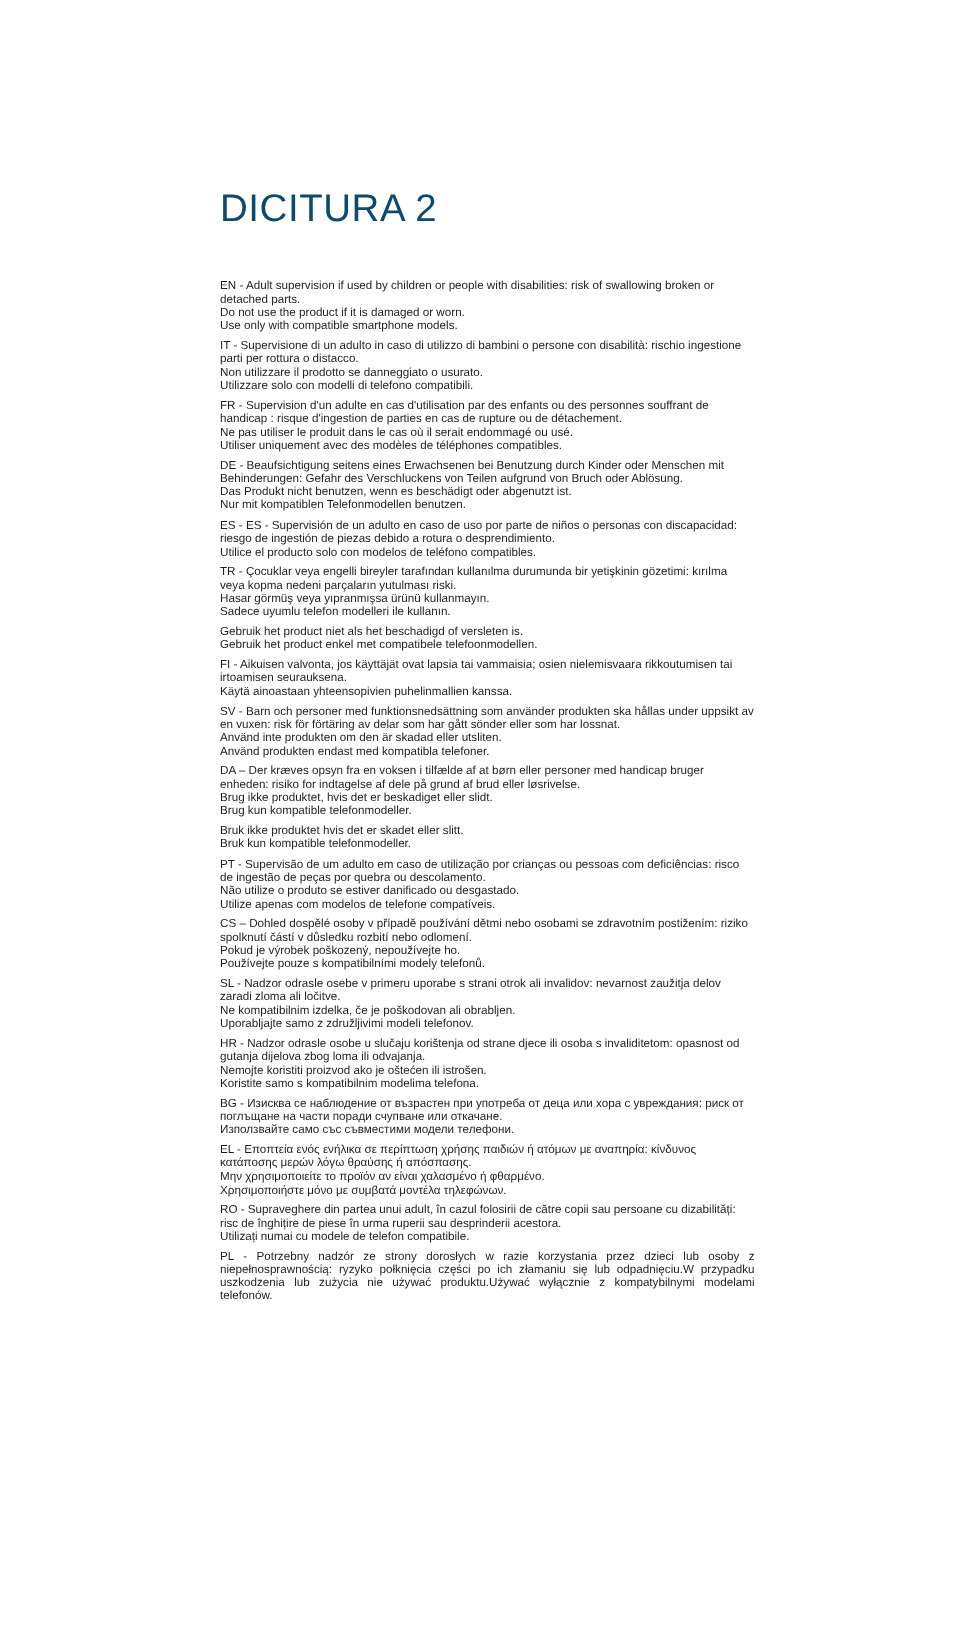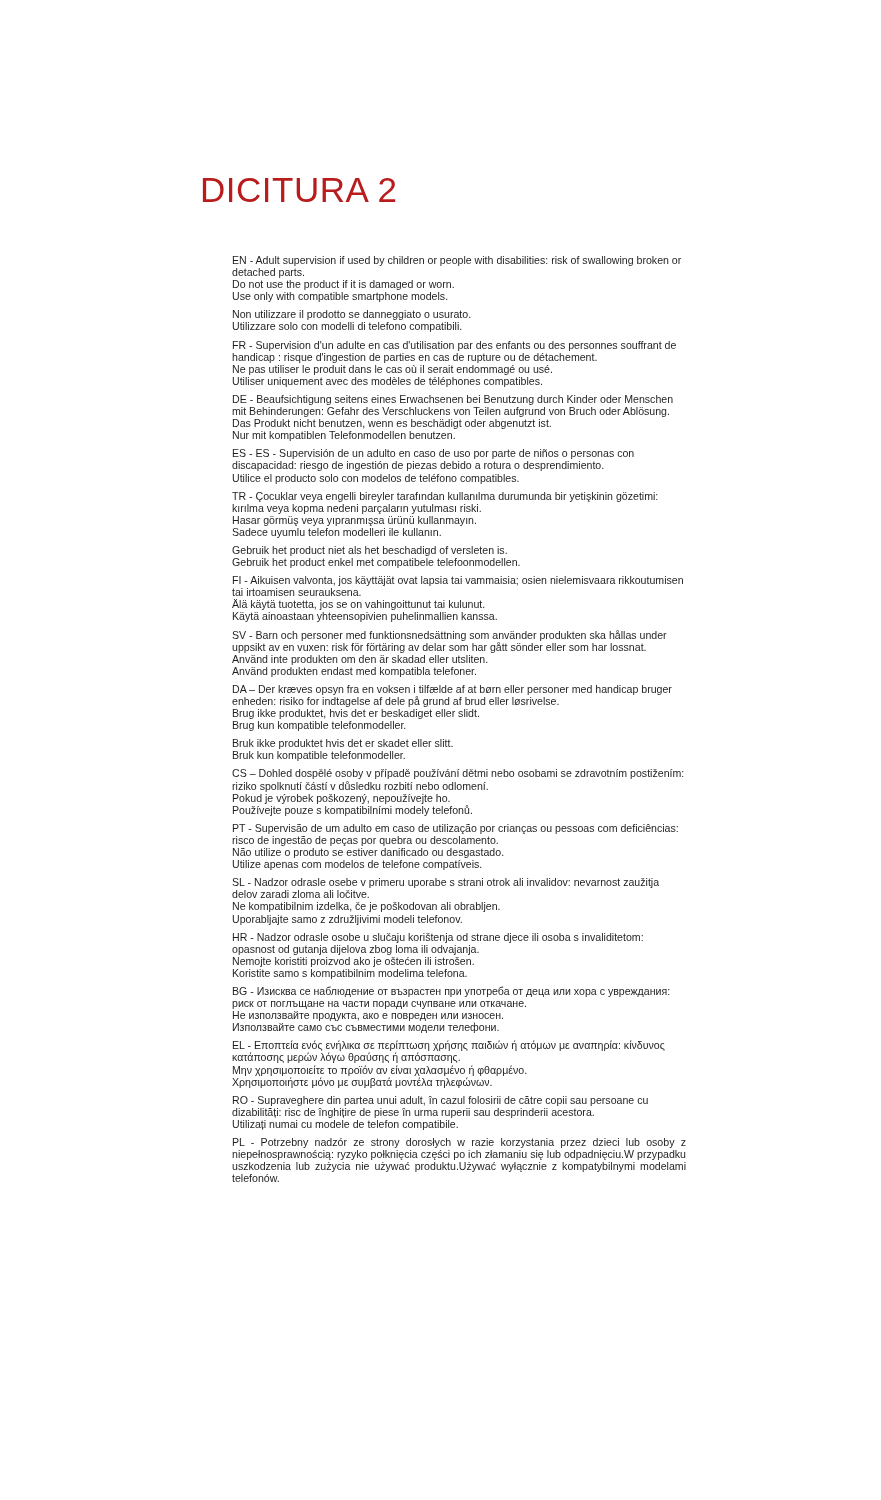--- a/index.html
+++ b/index.html
@@ -17,52 +17,52 @@
   .page {
     position: absolute;
     left: 200px;
     top: 170px;
     width: 486px;
   }
   .title {
     font-size: 35px;
     font-weight: 400;
     letter-spacing: 0.5px;
-    color: #b91c1c;
+    color: #0c4a6e;
     margin: 0 0 44px 0;
     font-family: "Liberation Sans", "DejaVu Sans", sans-serif;
   }
   .sections {
     width: 486px;
   }
   .section {
     margin: 0 0 6px 0;
   }
   .line {
     font-size: 10.6px;
     line-height: 12.1px;
     color: #1f1f1f;
-    margin-left: 32px;
   }
   .section.justify .line {
     text-align: justify;
   }
 </style>
 </head>
 <body>
 
 <div class="page">
   <h1 class="title">DICITURA 2</h1>
   <div class="sections">
       <div class="section">
         <div class="line">EN - Adult supervision if used by children or people with disabilities: risk of swallowing broken or detached parts.</div>
         <div class="line">Do not use the product if it is damaged or worn.</div>
         <div class="line">Use only with compatible smartphone models.</div>
       </div>
       <div class="section">
+        <div class="line">IT -  Supervisione di un adulto in caso di utilizzo di bambini o persone con disabilità: rischio ingestione parti per rottura o distacco.</div>
         <div class="line">Non utilizzare il prodotto se danneggiato o usurato.</div>
         <div class="line">Utilizzare solo con modelli di telefono compatibili.</div>
       </div>
       <div class="section">
         <div class="line">FR - Supervision d'un adulte en cas d'utilisation par des enfants ou des personnes souffrant de handicap : risque d'ingestion de parties en cas de rupture ou de détachement.</div>
         <div class="line">Ne pas utiliser le produit dans le cas où il serait endommagé ou usé.</div>
         <div class="line">Utiliser uniquement avec des modèles de téléphones compatibles.</div>
       </div>
       <div class="section">
         <div class="line">DE - Beaufsichtigung seitens eines Erwachsenen bei Benutzung durch Kinder oder Menschen mit Behinderungen: Gefahr des Verschluckens von Teilen aufgrund von Bruch oder Ablösung.</div>
@@ -77,60 +77,58 @@
         <div class="line">TR -  Çocuklar veya engelli bireyler tarafından kullanılma durumunda bir yetişkinin gözetimi: kırılma veya kopma nedeni parçaların yutulması riski.</div>
         <div class="line">Hasar görmüş veya yıpranmışsa ürünü kullanmayın.</div>
         <div class="line">Sadece uyumlu telefon modelleri ile kullanın.</div>
       </div>
       <div class="section">
         <div class="line">Gebruik het product niet als het beschadigd of versleten is.</div>
         <div class="line">Gebruik het product enkel met compatibele telefoonmodellen.</div>
       </div>
       <div class="section">
         <div class="line">FI - Aikuisen valvonta, jos käyttäjät ovat lapsia tai vammaisia; osien nielemisvaara rikkoutumisen tai irtoamisen seurauksena.</div>
-        <div class="line">Älä käytä tuotetta, jos se on vahingoittunut tai kulunut.</div>
         <div class="line">Käytä ainoastaan yhteensopivien puhelinmallien kanssa.</div>
       </div>
       <div class="section">
         <div class="line">SV - Barn och personer med funktionsnedsättning som använder produkten ska hållas under uppsikt av en vuxen: risk för förtäring av delar som har gått sönder eller som har lossnat.</div>
         <div class="line">Använd inte produkten om den är skadad eller utsliten.</div>
         <div class="line">Använd produkten endast med kompatibla telefoner.</div>
       </div>
       <div class="section">
         <div class="line">DA – Der kræves opsyn fra en voksen i tilfælde af at børn eller personer med handicap bruger enheden: risiko for indtagelse af dele på grund af brud eller løsrivelse.</div>
         <div class="line">Brug ikke produktet, hvis det er beskadiget eller slidt.</div>
         <div class="line">Brug kun kompatible telefonmodeller.</div>
       </div>
       <div class="section">
         <div class="line">Bruk ikke produktet hvis det er skadet eller slitt.</div>
         <div class="line">Bruk kun kompatible telefonmodeller.</div>
       </div>
       <div class="section">
+        <div class="line">PT - Supervisão de um adulto em caso de utilização por crianças ou pessoas com deficiências: risco de ingestão de peças por quebra ou descolamento.</div>
+        <div class="line">Não utilize o produto se estiver danificado ou desgastado.</div>
+        <div class="line">Utilize apenas com modelos de telefone compatíveis.</div>
+      </div>
+      <div class="section">
         <div class="line">CS – Dohled dospělé osoby v případě používání dětmi nebo osobami se zdravotním postižením: riziko spolknutí částí v důsledku rozbití nebo odlomení.</div>
         <div class="line">Pokud je výrobek poškozený, nepoužívejte ho.</div>
         <div class="line">Používejte pouze s kompatibilními modely telefonů.</div>
-      </div>
-      <div class="section">
-        <div class="line">PT - Supervisão de um adulto em caso de utilização por crianças ou pessoas com deficiências: risco de ingestão de peças por quebra ou descolamento.</div>
-        <div class="line">Não utilize o produto se estiver danificado ou desgastado.</div>
-        <div class="line">Utilize apenas com modelos de telefone compatíveis.</div>
       </div>
       <div class="section">
         <div class="line">SL - Nadzor odrasle osebe v primeru uporabe s strani otrok ali invalidov: nevarnost zaužitja delov zaradi zloma ali ločitve.</div>
         <div class="line">Ne kompatibilnim izdelka, če je poškodovan ali obrabljen.</div>
         <div class="line">Uporabljajte samo z združljivimi modeli telefonov.</div>
       </div>
       <div class="section">
         <div class="line">HR - Nadzor odrasle osobe u slučaju korištenja od strane djece ili osoba s invaliditetom: opasnost od gutanja dijelova zbog loma ili odvajanja.</div>
         <div class="line">Nemojte koristiti proizvod ako je oštećen ili istrošen.</div>
         <div class="line">Koristite samo s kompatibilnim modelima telefona.</div>
       </div>
       <div class="section">
         <div class="line">BG - Изисква се наблюдение от възрастен при употреба от деца или хора с увреждания: риск от поглъщане на части поради счупване или откачане.</div>
-        <div class="line">Не използвайте продукта, ако е повреден или износен.</div>
         <div class="line">Използвайте само със съвместими модели телефони.</div>
       </div>
       <div class="section">
         <div class="line">EL - Εποπτεία ενός ενήλικα σε περίπτωση χρήσης παιδιών ή ατόμων με αναπηρία: κίνδυνος κατάποσης μερών λόγω θραύσης ή απόσπασης.</div>
         <div class="line">Μην χρησιμοποιείτε το προϊόν αν είναι χαλασμένο ή φθαρμένο.</div>
         <div class="line">Χρησιμοποιήστε μόνο με συμβατά μοντέλα τηλεφώνων.</div>
       </div>
       <div class="section">
         <div class="line">RO - Supraveghere din partea unui adult, în cazul folosirii de către copii sau persoane cu dizabilități: risc de înghițire de piese în urma ruperii sau desprinderii acestora.</div>
         <div class="line">Utilizați numai cu modele de telefon compatibile.</div>

